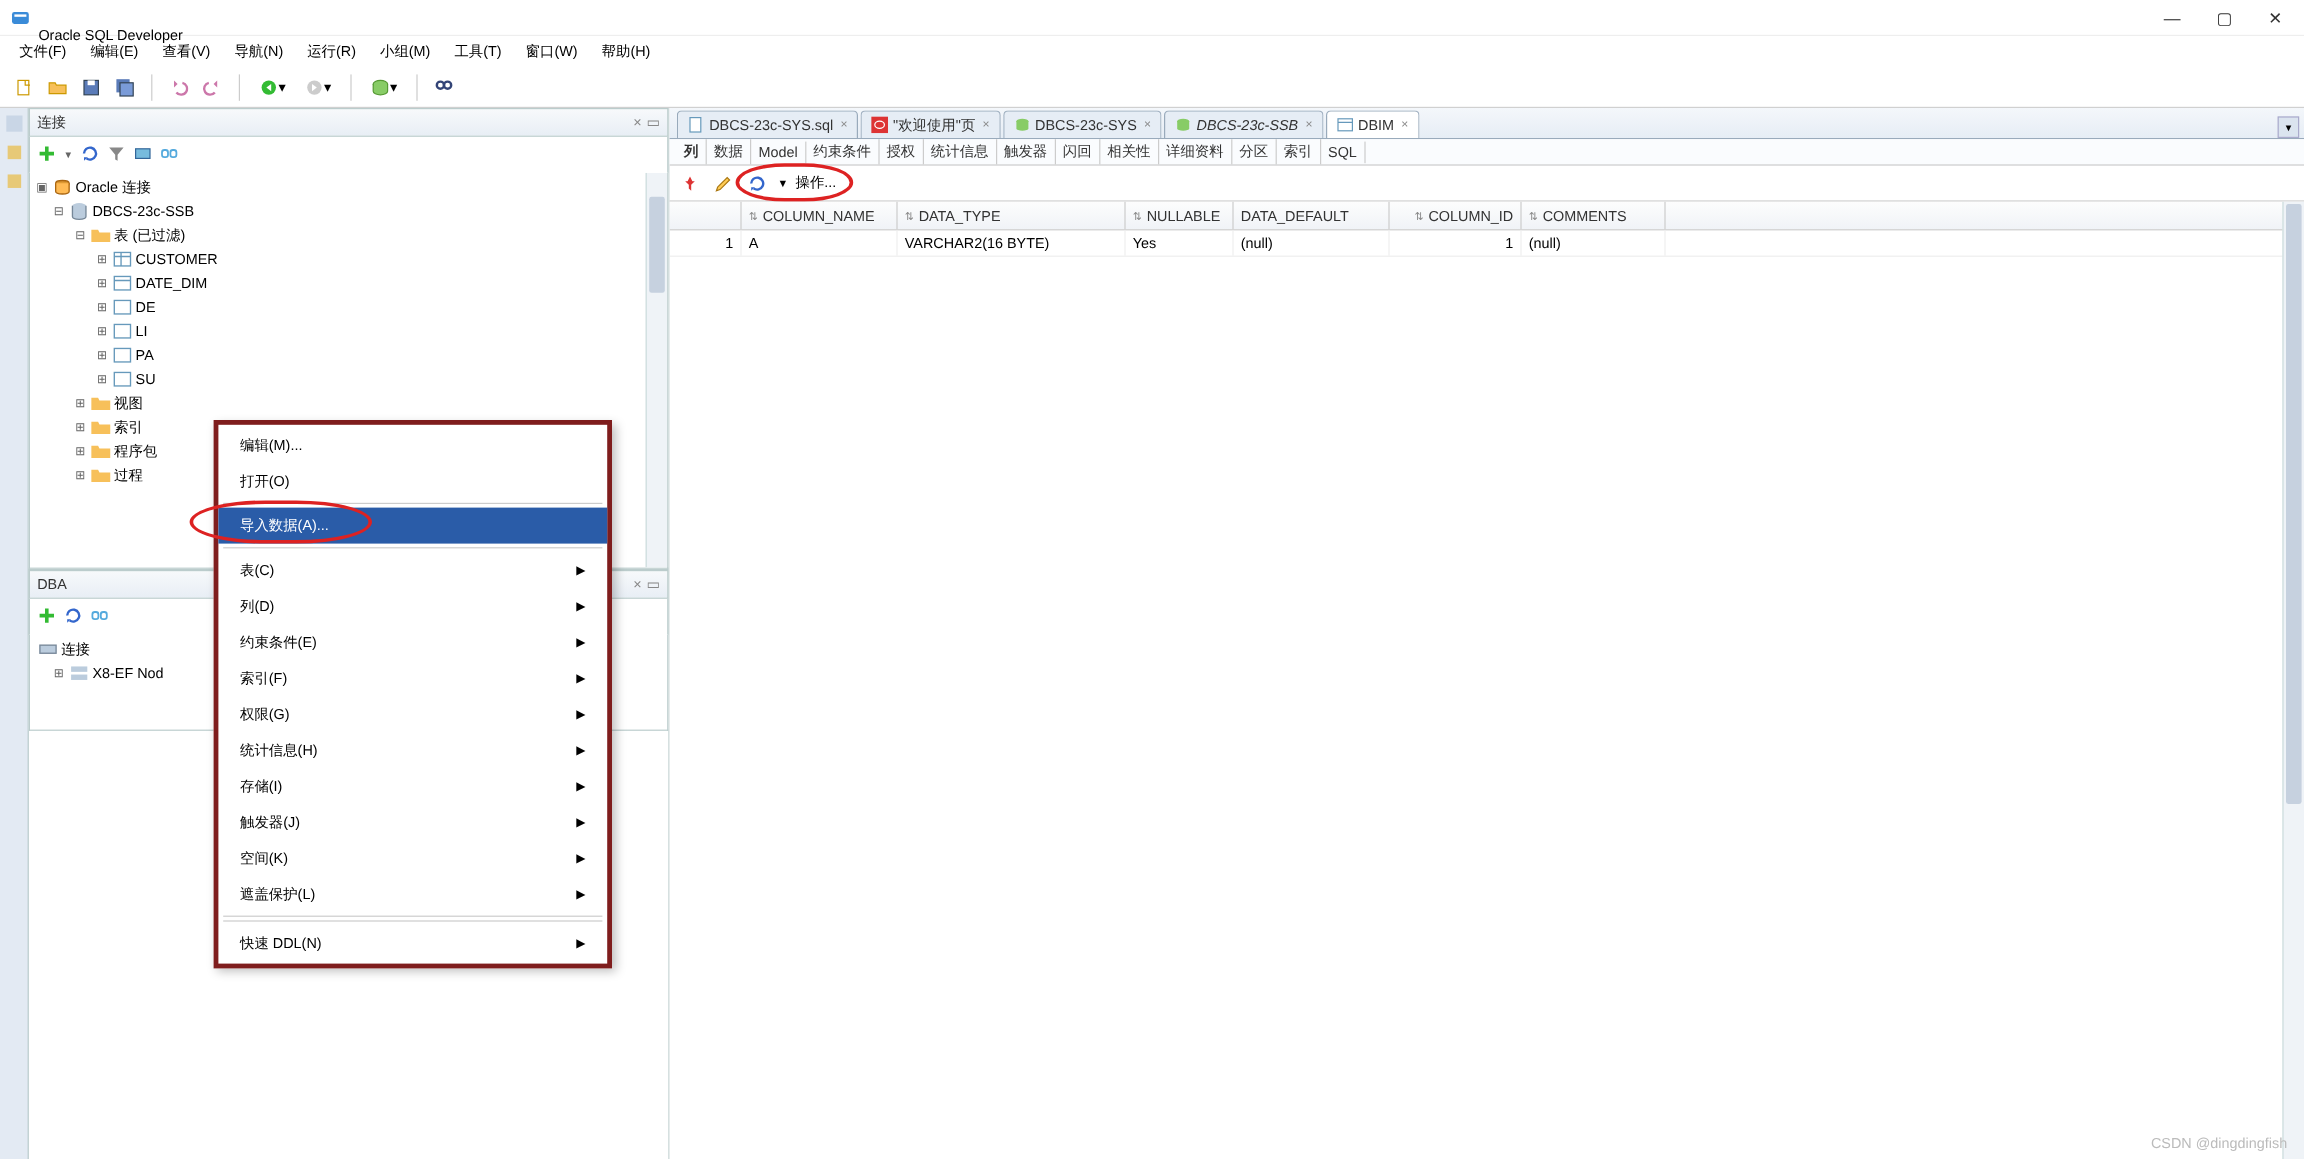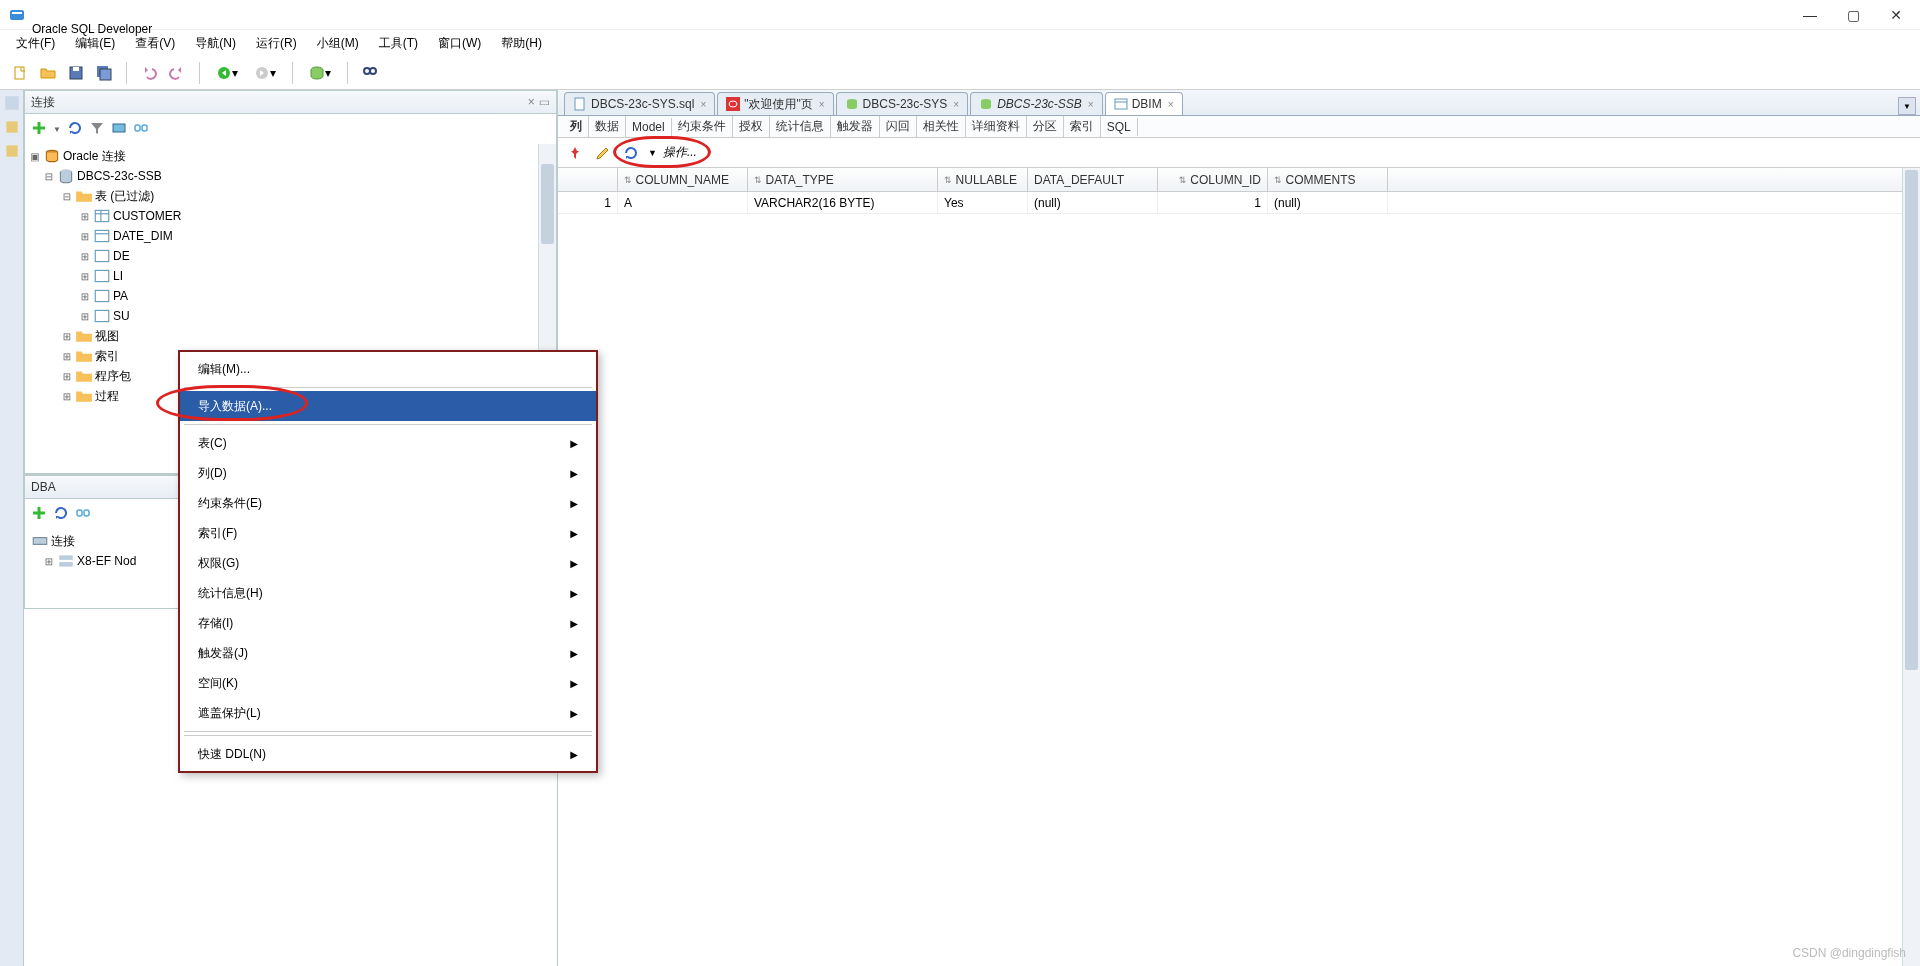--- a/index.html
+++ b/index.html
@@ -39,29 +39,29 @@
 .tab .tab-icon { width: 14px; height: 14px; }
 .tab .tab-label { color: #333; }
 .tab .tab-label.italic { font-style: italic; }
 .tab .tab-close { color: #888; font-size: 10px; margin-left: 2px; }
 .tab-drop { margin-left: auto; margin-right: 4px; width: 18px; height: 18px; background: #dbe4ef; border: 1px solid #aac; display:flex; align-items:center; justify-content:center; font-size:8px; }
 .subtabs { height: 22px; display: flex; align-items: center; padding-left: 6px; border-bottom: 1px solid #ccc; background: #fafcfe; }
 .subtab { padding: 2px 6px; color: #333; border-right: 1px solid #ccc; }
 .subtab.active { font-weight: bold; }
 .action-bar { height: 30px; display: flex; align-items: center; padding: 0 6px; gap: 6px; border-bottom: 1px solid #ccc; }
 .action-bar .abtn { width: 22px; height: 22px; display: flex; align-items: center; justify-content: center; }
-.action-link { color: #000; font-style: italic; }
+.action-link { color: #000; }
 .red-circle { position: absolute; border: 3px solid #d22; border-radius: 50%/60%; pointer-events: none; }
 .grid { flex: 1; overflow: auto; position: relative; }
 .grid-header { display: flex; height: 24px; border-bottom: 1px solid #ccc; background: linear-gradient(#fdfdfd,#f0f3f7); }
 .grid-header .gh { border-right: 1px solid #ccc; display: flex; align-items: center; padding: 0 6px; color: #333; gap: 4px; }
 .grid-row { display: flex; height: 22px; border-bottom: 1px solid #eee; font-family: Consolas, monospace; }
 .grid-row .gc { border-right: 1px solid #eee; padding: 2px 6px; display: flex; align-items: center; }
 .gh0 { width: 60px; justify-content: flex-end; } .gh1 { width: 130px; } .gh2 { width: 190px; } .gh3 { width: 90px; } .gh4 { width: 130px; } .gh5 { width: 110px; justify-content:flex-end; } .gh6 { width: 120px; }
-.context-menu { position: absolute; left: 178px; top: 350px; width: 420px; background: #fff; border: 2px solid #7f1d1d; box-shadow: 3px 3px 8px rgba(0,0,0,0.25); z-index: 100; padding: 2px 0; }
+.context-menu { position: absolute; left: 178px; top: 350px; width: 332px; background: #fff; border: 4px solid #7f1d1d; box-shadow: 3px 3px 8px rgba(0,0,0,0.25); z-index: 100; padding: 2px 0; }
 .context-menu .mi { height: 30px; display: flex; align-items: center; padding: 0 18px; color: #000; position: relative; }
 .context-menu .mi.disabled { color: #999; }
 .context-menu .mi.sel { background: #2a5ca8; color: #fff; }
 .context-menu .mi .arrow { margin-left: auto; font-size: 10px; }
 .context-menu .msep { height: 1px; background: #ccc; margin: 3px 4px; }
 .watermark { position: absolute; right: 14px; bottom: 6px; color: #bbb; font-size: 12px; font-family: Liberation Sans, sans-serif; }
 .svg-icon { width: 16px; height: 16px; }
 .hdr-sort { font-size: 9px; color: #888; }
 </style>
 </head>
@@ -485,20 +485,23 @@
           <div class="thumb" style="top:2px;height:500px;"></div>
         </div>
     </div>
   </div>
 </div>
 
 <div class="context-menu">
   <div class="mi">
       <span>编辑(M)...</span>
     </div>
+  <div class="mi">
+      <span>打开(O)</span>
+    </div>
   <div class="msep"></div>
   <div class="mi sel" style="position:relative;">
     <span>导入数据(A)...</span>
     <div class="red-circle" style="left:-24px;top:-6px;width:152px;height:36px;"></div>
   </div>
   <div class="msep"></div>
   <div class="mi">
       <span>表(C)</span>
       <span class="arrow">▶</span>
     </div>

